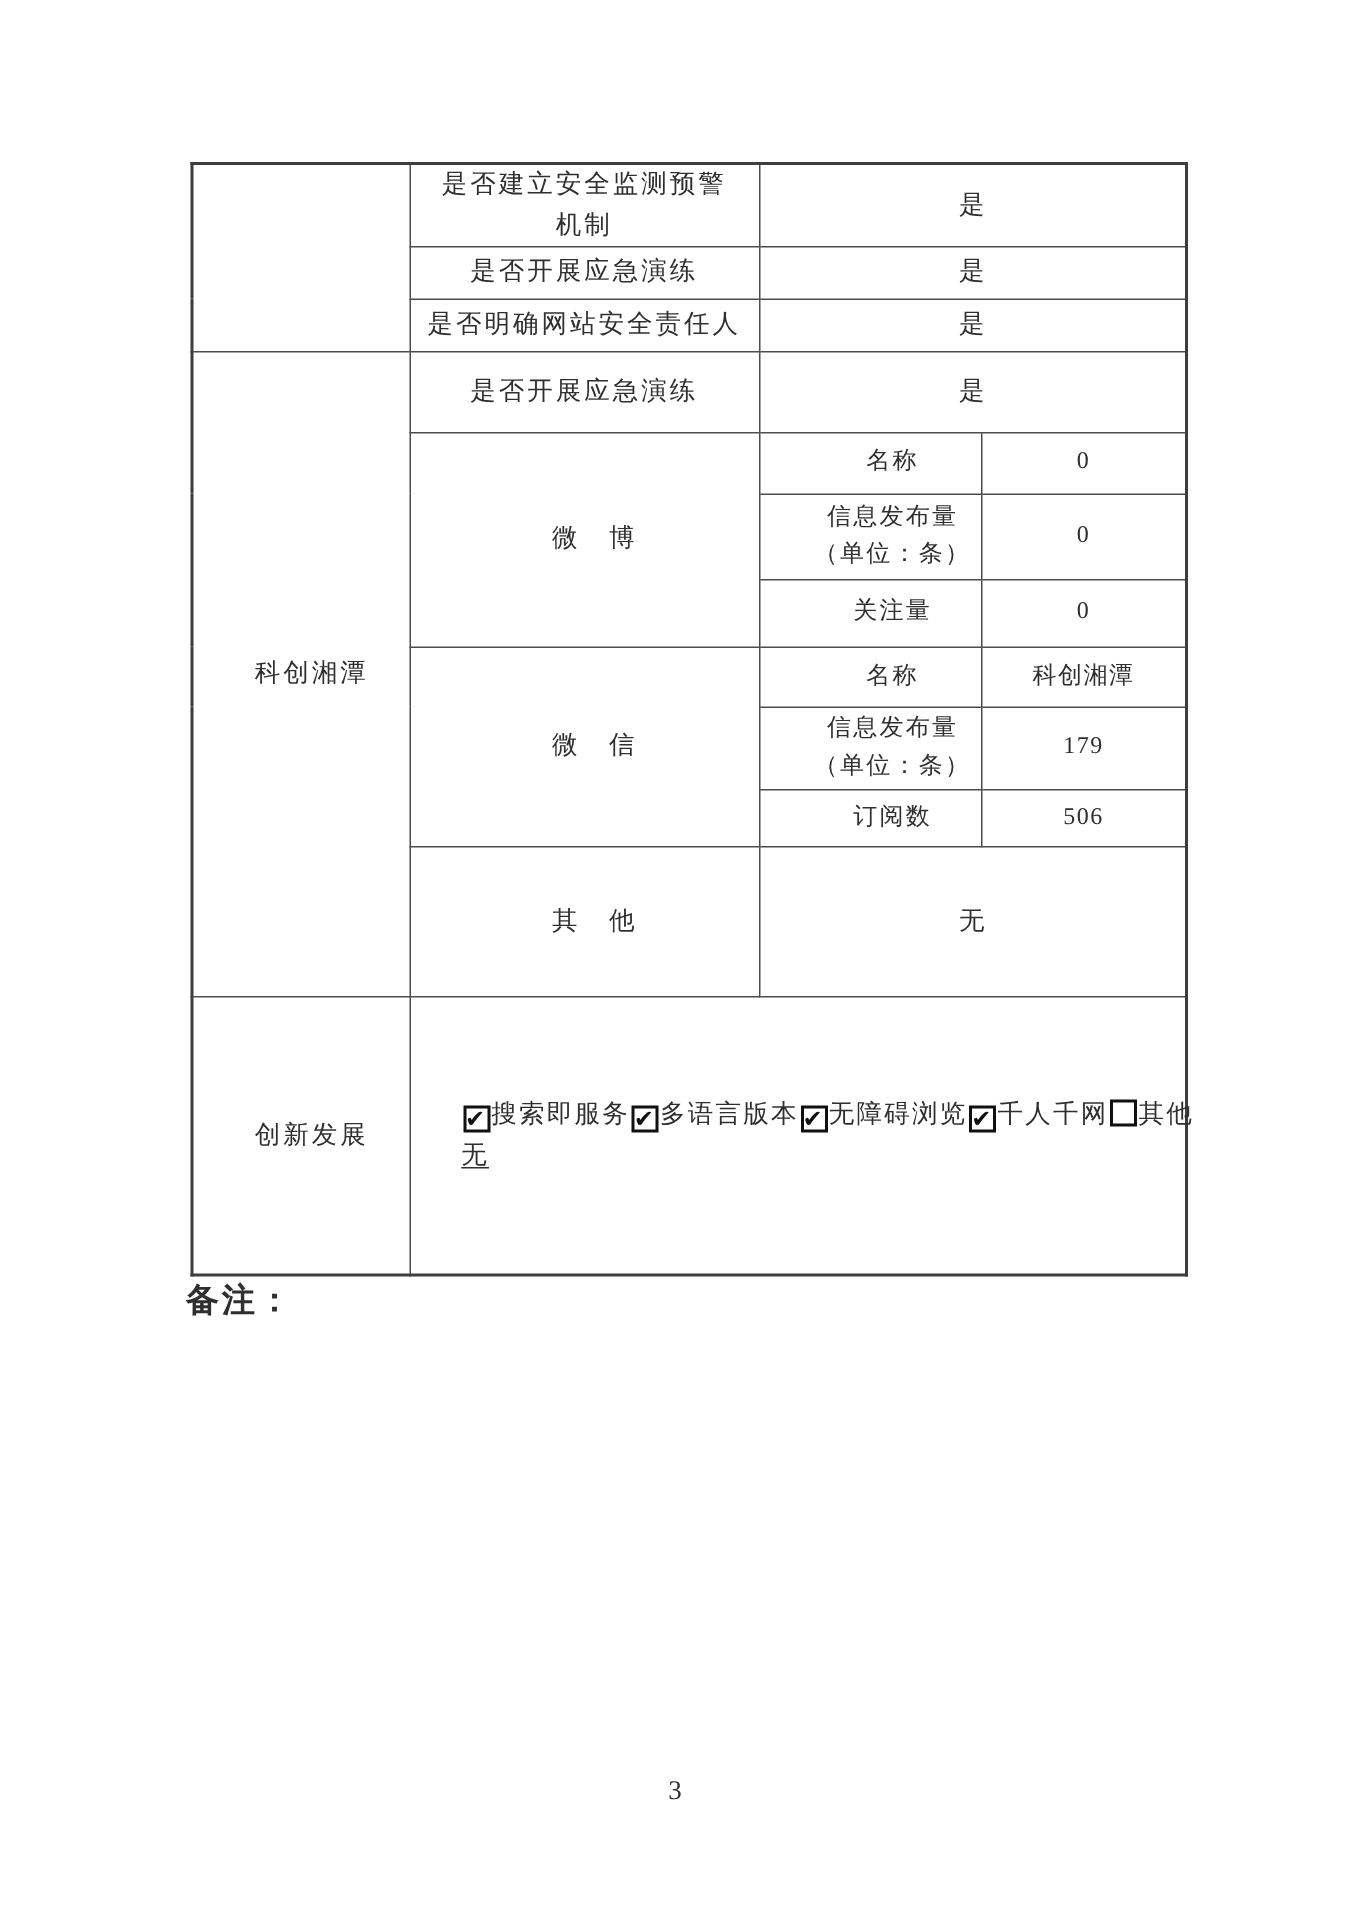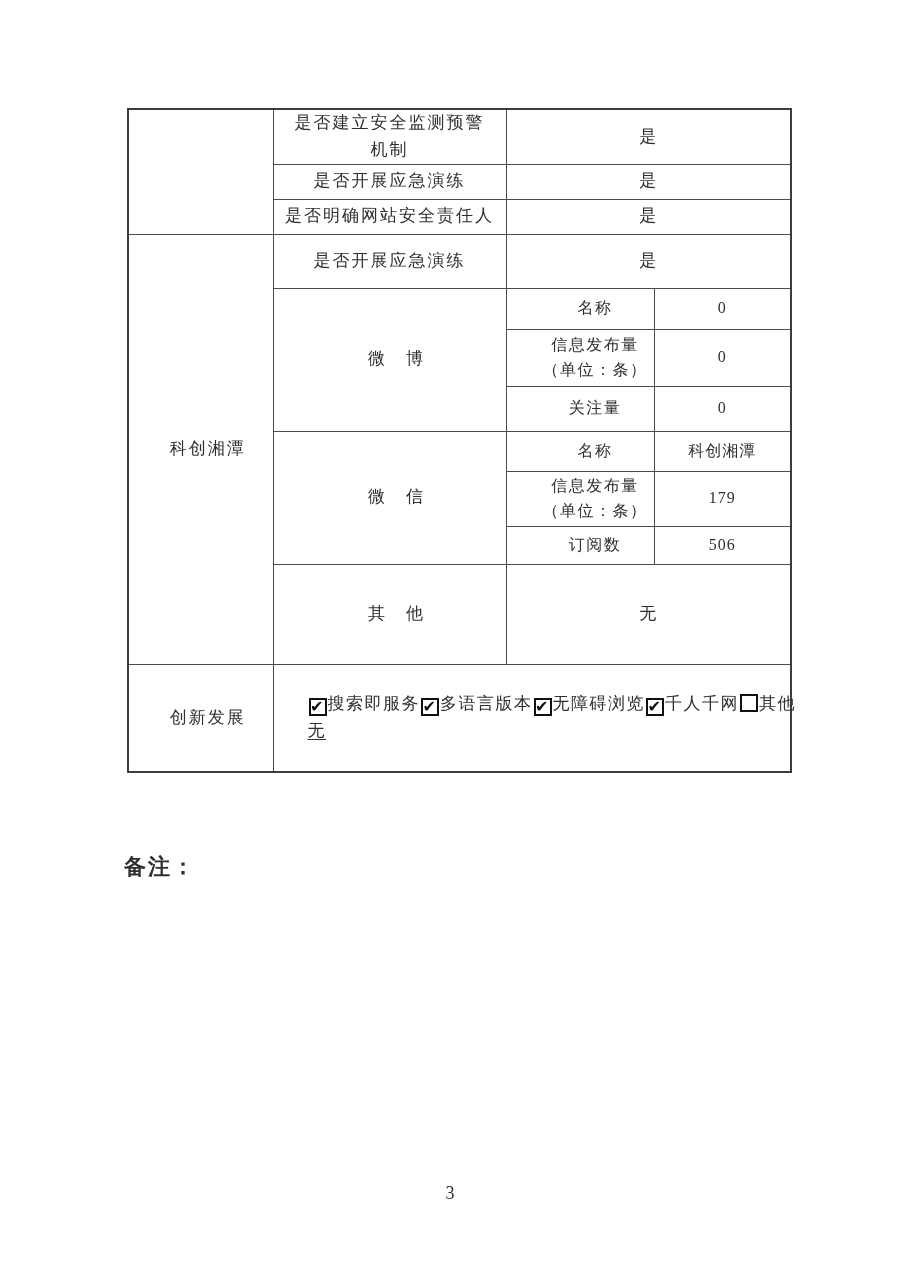--- a/index.html
+++ b/index.html
@@ -160,21 +160,21 @@
         <div>订阅数</div>
       </td>
       <td class="value-cell">506</td>
     </tr>
 
     <tr style="height:100px">
       <td class="group-cell">其　他</td>
       <td colspan="2">无</td>
     </tr>
 
-    <tr style="height:108px">
+    <tr style="height:186px">
       <td class="group-cell">创新发展</td>
       <td colspan="3" class="innov-content">
         <div class="cbx-line">
           <span><span class="cbx">✔</span><span>搜索即服务</span></span><span><span class="cbx">✔</span><span>多语言版本</span></span><span><span class="cbx">✔</span><span>无障碍浏览</span></span><span><span class="cbx">✔</span><span>千人千网</span></span><span><span class="cbx"></span><span>其他</span></span>
         </div>
         <div>
           <span class="underlined">无</span>
         </div>
       </td>
     </tr>

